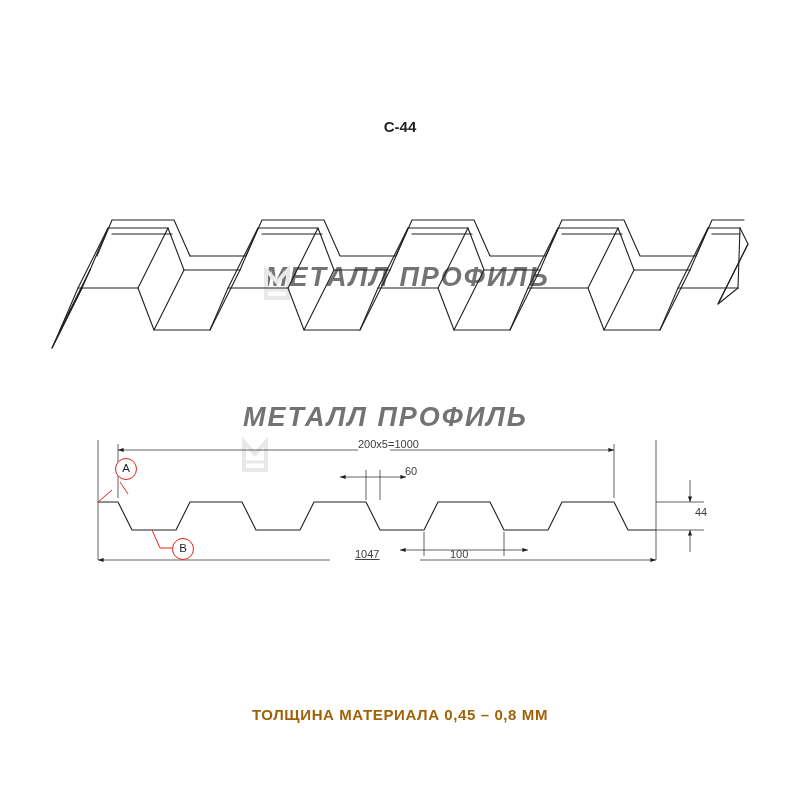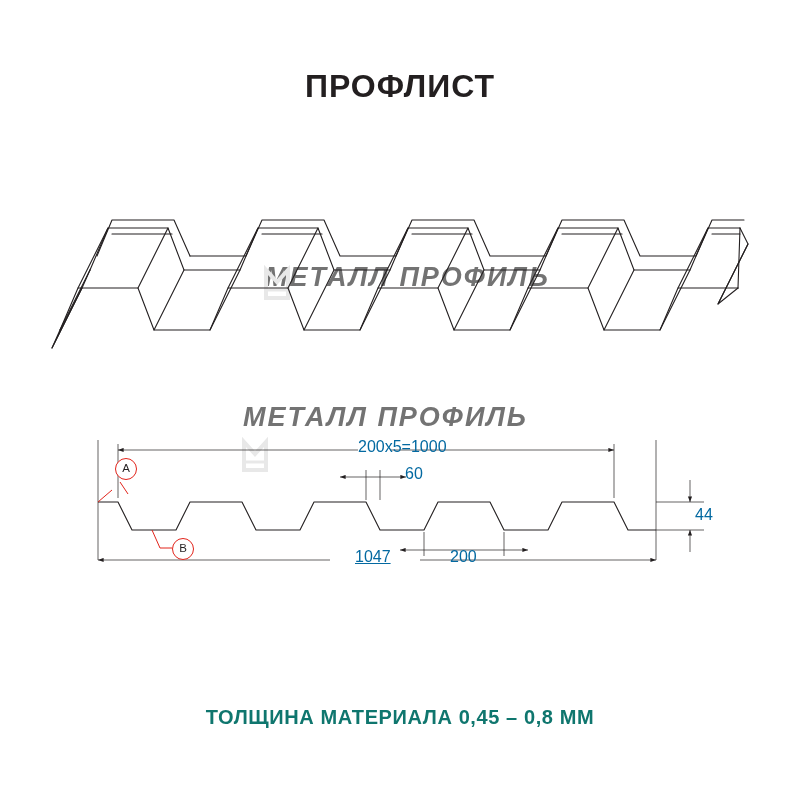--- a/index.html
+++ b/index.html
@@ -40,24 +40,24 @@
     font-size: 15px;
     font-weight: bold;
     color: #231f20;
   }
   .footnote {
     position: absolute;
     top: 706px;
     left: 0;
     width: 100%;
     text-align: center;
-    font-size: 20px;
+    font-size: 15px;
     font-weight: bold;
     letter-spacing: .6px;
-    color: #0f766e;
+    color: #a16207;
   }
   
   .iso-wrap {
     position: absolute;
     top: 170px;
     left: 50px;
     width: 700px;
     height: 200px;
   }
   .section-wrap {
@@ -87,43 +87,43 @@
     left: 243px;
     font-size: 27px;
     letter-spacing: 2px;
   }
   .wm-logo {
     position: absolute;
     pointer-events: none;
   }
   .dim-label {
     position: absolute;
-    font-size: 16px;
-    color: #0369a1;
+    font-size: 11px;
+    color: #404040;
     white-space: nowrap;
   }
   .circ-label {
     position: absolute;
     width: 20px;
     height: 20px;
     border: 1px solid #e2241b;
     border-radius: 50%;
     color: #231f20;
     font-size: 11.5px;
     text-align: center;
     line-height: 19px;
     background: #fff;
   }
 </style>
 </head>
 <body>
 
 <div class="page">
 
-  <div class="title">ПРОФЛИСТ</div>
+  <div class="subtitle">С-44</div>
 
   <div class="wm wm1">МЕТАЛЛ ПРОФИЛЬ</div>
   <div class="wm wm2">МЕТАЛЛ ПРОФИЛЬ</div>
 
   <svg class="wm-logo" style="top:258px; left:262px;" width="46" height="46" viewBox="0 0 46 46">
     <path d="M4 40 L4 12 L15 24 L26 12 L26 40 Z" fill="none" stroke="#e8e8e8" stroke-width="4"></path>
     <path d="M6 32 L24 32" fill="none" stroke="#e8e8e8" stroke-width="3"></path>
   </svg>
   <svg class="wm-logo" style="top:430px; left:240px;" width="46" height="46" viewBox="0 0 46 46">
     <path d="M4 40 L4 12 L15 24 L26 12 L26 40 Z" fill="none" stroke="#e8e8e8" stroke-width="4"></path>
@@ -245,21 +245,21 @@
 
       <g stroke="#e2241b" stroke-width="1" fill="none">
         <path d="M22 70 L8 82"></path>
         <path d="M38 74 L30 62"></path>
         <path d="M62 110 L70 128 L82 128"></path>
       </g>
     </svg>
 
     <div class="dim-label" style="top:18px; left:268px;">200x5=1000</div>
     <div class="dim-label" style="top:45px; left:315px;">60</div>
-    <div class="dim-label" style="top:128px; left:360px;">200</div>
+    <div class="dim-label" style="top:128px; left:360px;">100</div>
     <div class="dim-label" style="top:128px; left:265px;text-decoration:underline;">1047</div>
     <div class="dim-label" style="top:86px; left:605px;">44</div>
 
     <div class="circ-label" style="top:38px; left:25px;">A</div>
     <div class="circ-label" style="top:118px; left:82px;">B</div>
   </div>
 
   <div class="footnote">ТОЛЩИНА МАТЕРИАЛА 0,45 – 0,8 ММ</div>
 
 </div>

